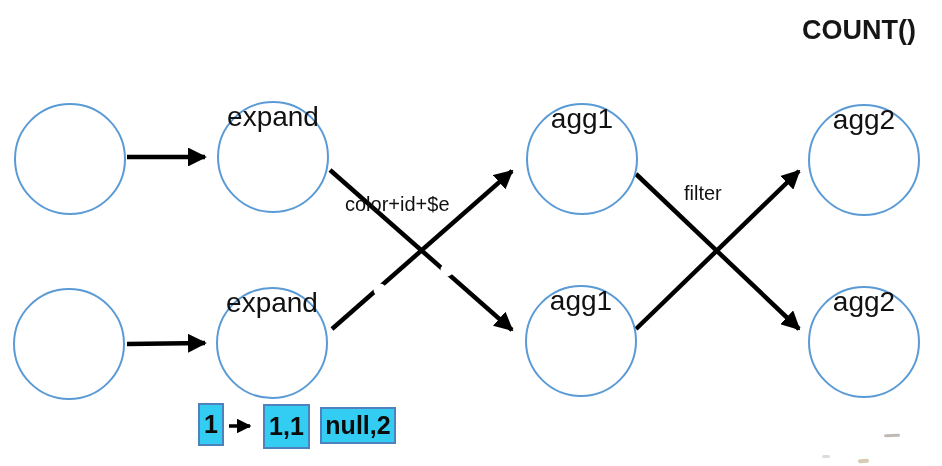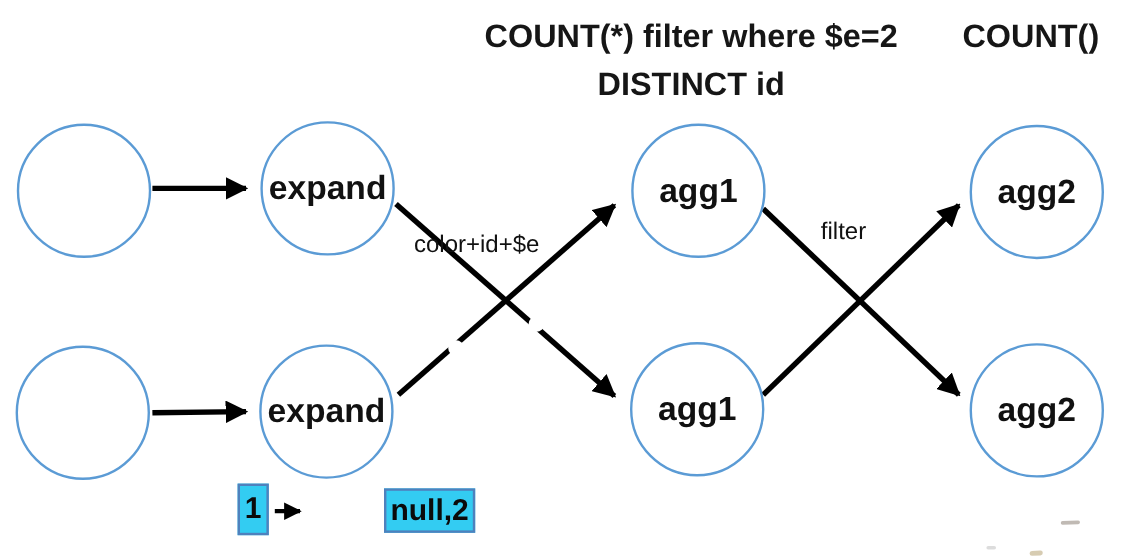--- a/index.html
+++ b/index.html
@@ -8,21 +8,21 @@
     font-family:"Liberation Sans",sans-serif;color:var(--text-color,#111);
   }
   #edges{position:absolute;left:0;top:0;width:942px;height:466px;}
   #edges line{stroke:var(--arrow-color,#000);}
   #edges .main{stroke-width:4.5px;}
   #edges .mini{stroke-width:3.5px;}
   #edges marker path{fill:var(--arrow-color,#000);}
   .node{
     position:absolute;width:112px;height:112px;border-radius:50%;
     border:2.5px solid var(--node-stroke,#5B9BD5);background:#fff;
-    box-sizing:border-box;display:flex;align-items:center;justify-content:center;font-weight:bold;
+    box-sizing:border-box;display:flex;justify-content:center;
   }
   .node-label{font-size:28px;line-height:1;color:#111;}
   .hdr{position:absolute;text-align:center;font-weight:700;font-size:27px;line-height:40px;color:#161616;}
   #hdr-agg1{left:350px;top:10px;width:452px;}
   #hdr-agg2{left:778px;top:10px;width:162px;}
   .edge-label{position:absolute;font-size:20px;line-height:1.1;color:#111;white-space:nowrap;}
   #lbl-shuffle1{left:345px;top:193px;}
   #lbl-shuffle2{left:684px;top:182px;}
   .tuple-box{
     position:absolute;box-sizing:border-box;background:var(--box-fill,#33CCF2);
@@ -53,24 +53,20 @@
     <line class="main" x1="127" y1="344" x2="205" y2="343" marker-end="url(#ah)"></line>
     <line class="main" x1="330" y1="170" x2="512" y2="330" marker-end="url(#ah)"></line>
     <line class="main" x1="332" y1="329" x2="512" y2="171" marker-end="url(#ah)"></line>
     <line class="main" x1="636" y1="174" x2="799" y2="329" marker-end="url(#ah)"></line>
     <line class="main" x1="636" y1="329" x2="799" y2="171" marker-end="url(#ah)"></line>
     <line class="mini" x1="229" y1="426" x2="250" y2="426" marker-end="url(#ah)"></line>
     <circle cx="447" cy="270" r="6.5" fill="#ffffff"></circle>
     <circle cx="380" cy="290" r="6.5" fill="#ffffff"></circle>
   </svg>
 
-  <div class="hdr" id="hdr-agg1">
-    <div>COUNT(*) filter where $e=2</div>
-    <div>DISTINCT id</div>
-  </div>
   <div class="hdr" id="hdr-agg2">
     <div>COUNT()</div>
   </div>
 
   <div class="node" style="left:14px;top:103px;">
     <span class="node-label"></span>
   </div>
   <div class="node" style="left:217px;top:101px;">
     <span class="node-label">expand</span>
   </div>
@@ -90,19 +86,20 @@
     <span class="node-label">agg2</span>
   </div>
   <div class="node" style="left:808px;top:286px;">
     <span class="node-label">agg2</span>
   </div>
 
   <div class="edge-label" id="lbl-shuffle1">color+id+$e</div>
   <div class="edge-label" id="lbl-shuffle2">filter</div>
 
   <div class="tuple-box" id="box-input">1</div>
+  <div class="tuple-box" id="box-result1">1,1</div>
   <div class="tuple-box" id="box-result2">null,2</div>
 
   <div class="smudge" id="smudge-1"></div>
   <div class="smudge" id="smudge-2"></div>
   <div class="smudge" id="smudge-3"></div>
 
 </div>
 
 </body></html>

